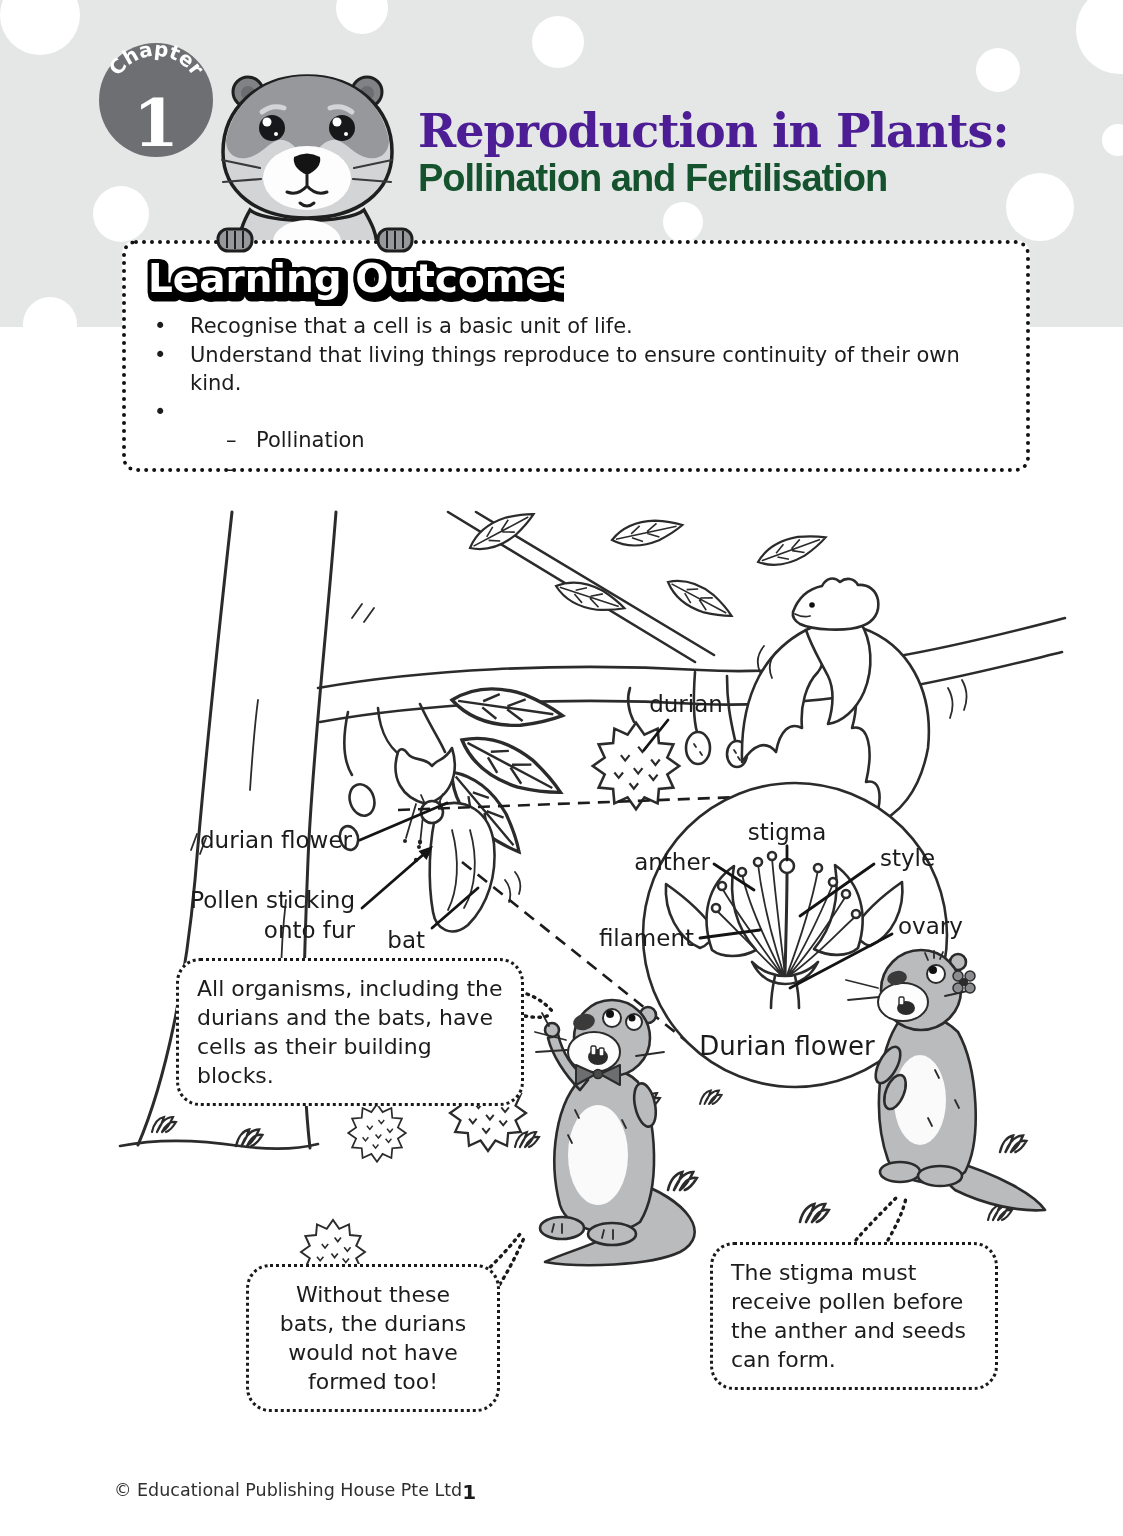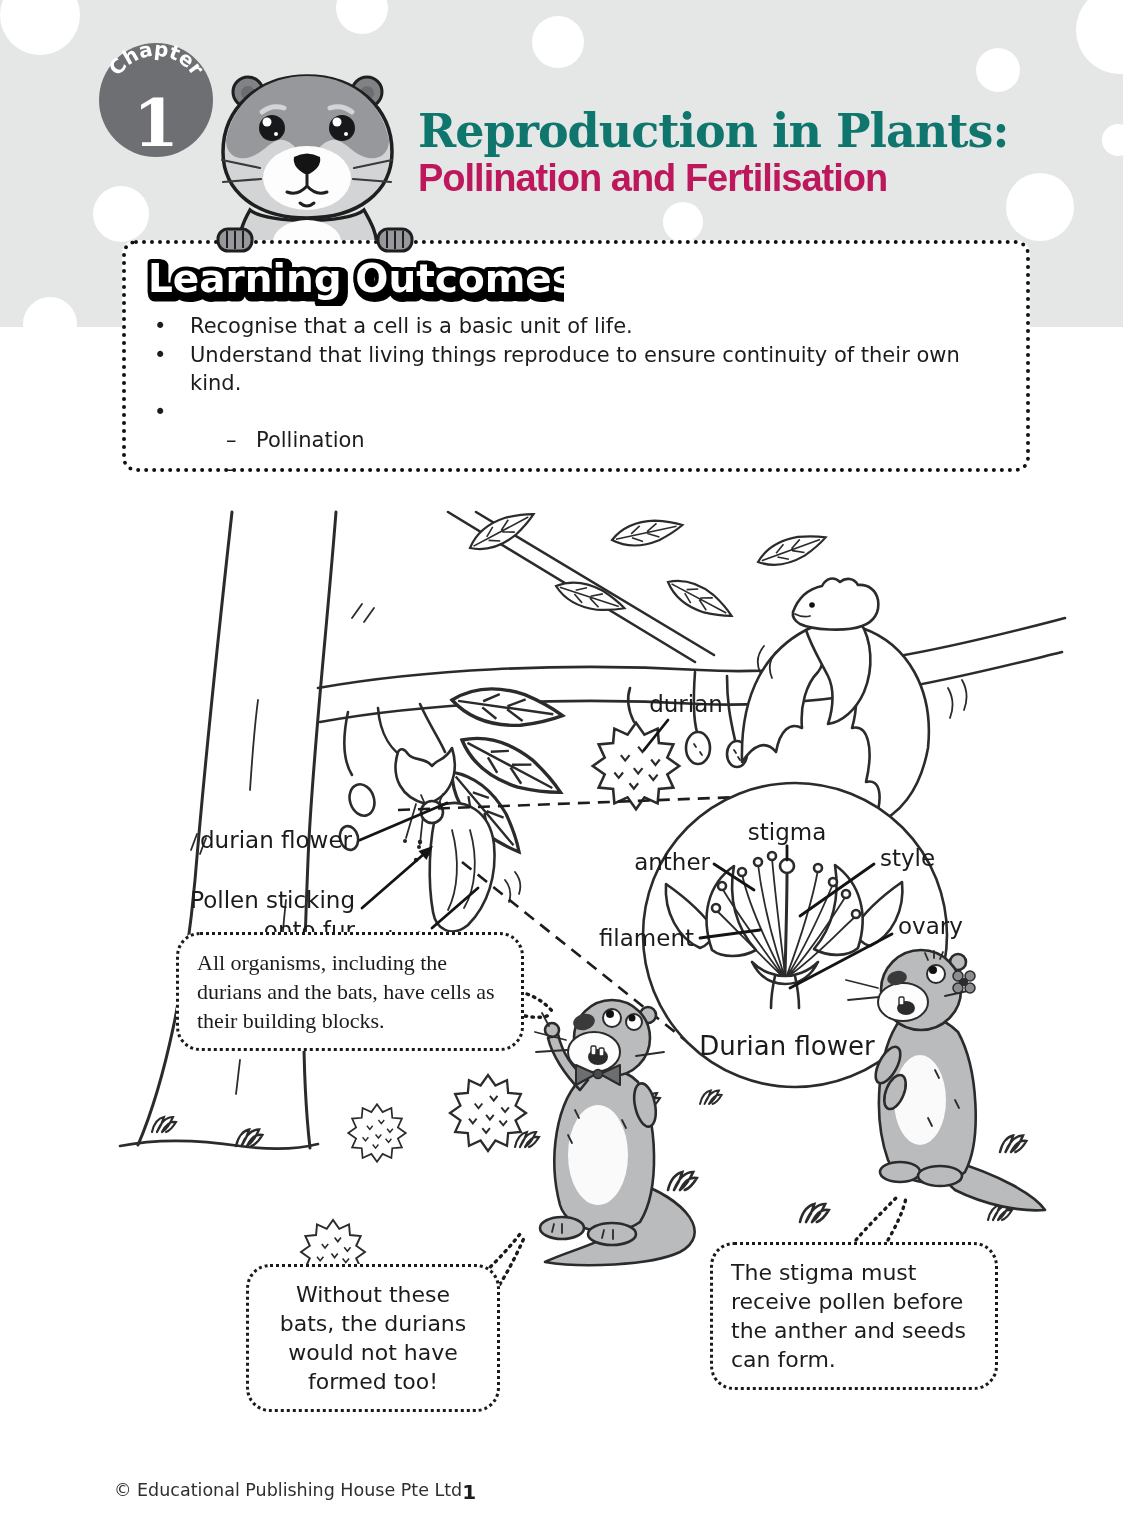--- a/index.html
+++ b/index.html
@@ -6,23 +6,23 @@
   .page{position:relative;width:1123px;height:1536px;margin:0 auto;background:#ffffff;
         font-family:"DejaVu Sans",sans-serif;color:#1f1f1f;overflow:hidden;}
   
   .hdr{position:absolute;left:0;top:0;width:1123px;height:327px;background:#e5e6e6;overflow:hidden;}
   .dot{position:absolute;background:#fff;border-radius:50%;}
   .badge{position:absolute;left:96px;top:40px;z-index:4;}
   .mascot{position:absolute;left:210px;top:62px;z-index:4;}
   .paws{position:absolute;left:210px;top:226px;z-index:6;}
   .titles{position:absolute;left:418px;top:106px;z-index:2;}
   .t1{font-family:"DejaVu Serif",serif;font-weight:bold;font-size:46px;line-height:1.1;
-      letter-spacing:-1px;color:#0f766e;white-space:nowrap;}
+      letter-spacing:-1px;color:#4c1d95;white-space:nowrap;}
   .t2{font-family:"Liberation Sans",sans-serif;font-weight:bold;font-size:38px;line-height:1.15;
-      letter-spacing:-1px;color:#be185d;white-space:nowrap;}
+      letter-spacing:-1px;color:#14532d;white-space:nowrap;}
   
   .lo-box{position:absolute;left:122px;top:240px;width:908px;height:232px;background:#fff;
           border:4px dotted #121212;border-radius:14px;z-index:3;box-sizing:border-box;}
   .lo-head{margin:6px 0 0 18px;}
   .lo-back{font:bold 39px "DejaVu Sans",sans-serif;fill:#000;stroke:#000;stroke-width:13px;stroke-linejoin:round;}
   .lo-front{font:bold 39px "DejaVu Sans",sans-serif;fill:#fff;stroke:#000;stroke-width:8px;
             stroke-linejoin:round;paint-order:stroke;}
   .lo-list{list-style:none;margin:2px 0 0 0;padding:0 24px 0 28px;font-size:21px;line-height:28.5px;color:#1c1c1c;}
   .lo-list li{display:flex;}
   .blt{width:36px;flex:0 0 36px;text-align:left;}
@@ -37,21 +37,21 @@
   .lead{fill:none;stroke:#141414;stroke-width:2.8;stroke-linecap:round;}
   .dash-line{fill:none;stroke:#1c1c1c;stroke-width:2.6;stroke-dasharray:12 8;}
   .dots-tail{fill:none;stroke:#1a1a1a;stroke-width:3.4;stroke-dasharray:1.5 5.5;stroke-linecap:round;}
   .lbl{font:23px "DejaVu Sans",sans-serif;fill:#1b1b1b;}
   .cap{font:26px "DejaVu Sans",sans-serif;fill:#1b1b1b;}
   .gray{fill:#b9bbbd;stroke:#2b2b2b;stroke-width:2.6;stroke-linejoin:round;}
   .lgray{fill:#fafafa;}
   
   .bubble{position:absolute;background:#fff;border:3.5px dotted #1a1a1a;border-radius:24px;
           padding:13px 18px;font-size:22px;line-height:1.32;color:#1c1c1c;z-index:3;box-sizing:border-box;}
-  .bubA{left:176px;top:932px;width:348px;font-family:Liberation Serif, serif;}
+  .bubA{left:176px;top:958px;width:348px;}
   .bubB{left:246px;top:1264px;width:254px;text-align:center;}
   .bubC{left:710px;top:1242px;width:288px;}
   
   .ftr{position:absolute;left:114px;top:1480px;width:900px;display:flex;justify-content:flex-start;
        font-size:17.5px;color:#2e2e2e;z-index:2;}
   .pgnum{font-weight:bold;font-size:20px;color:#1b1b1b;}
 </style>
 </head>
 <body>
 

